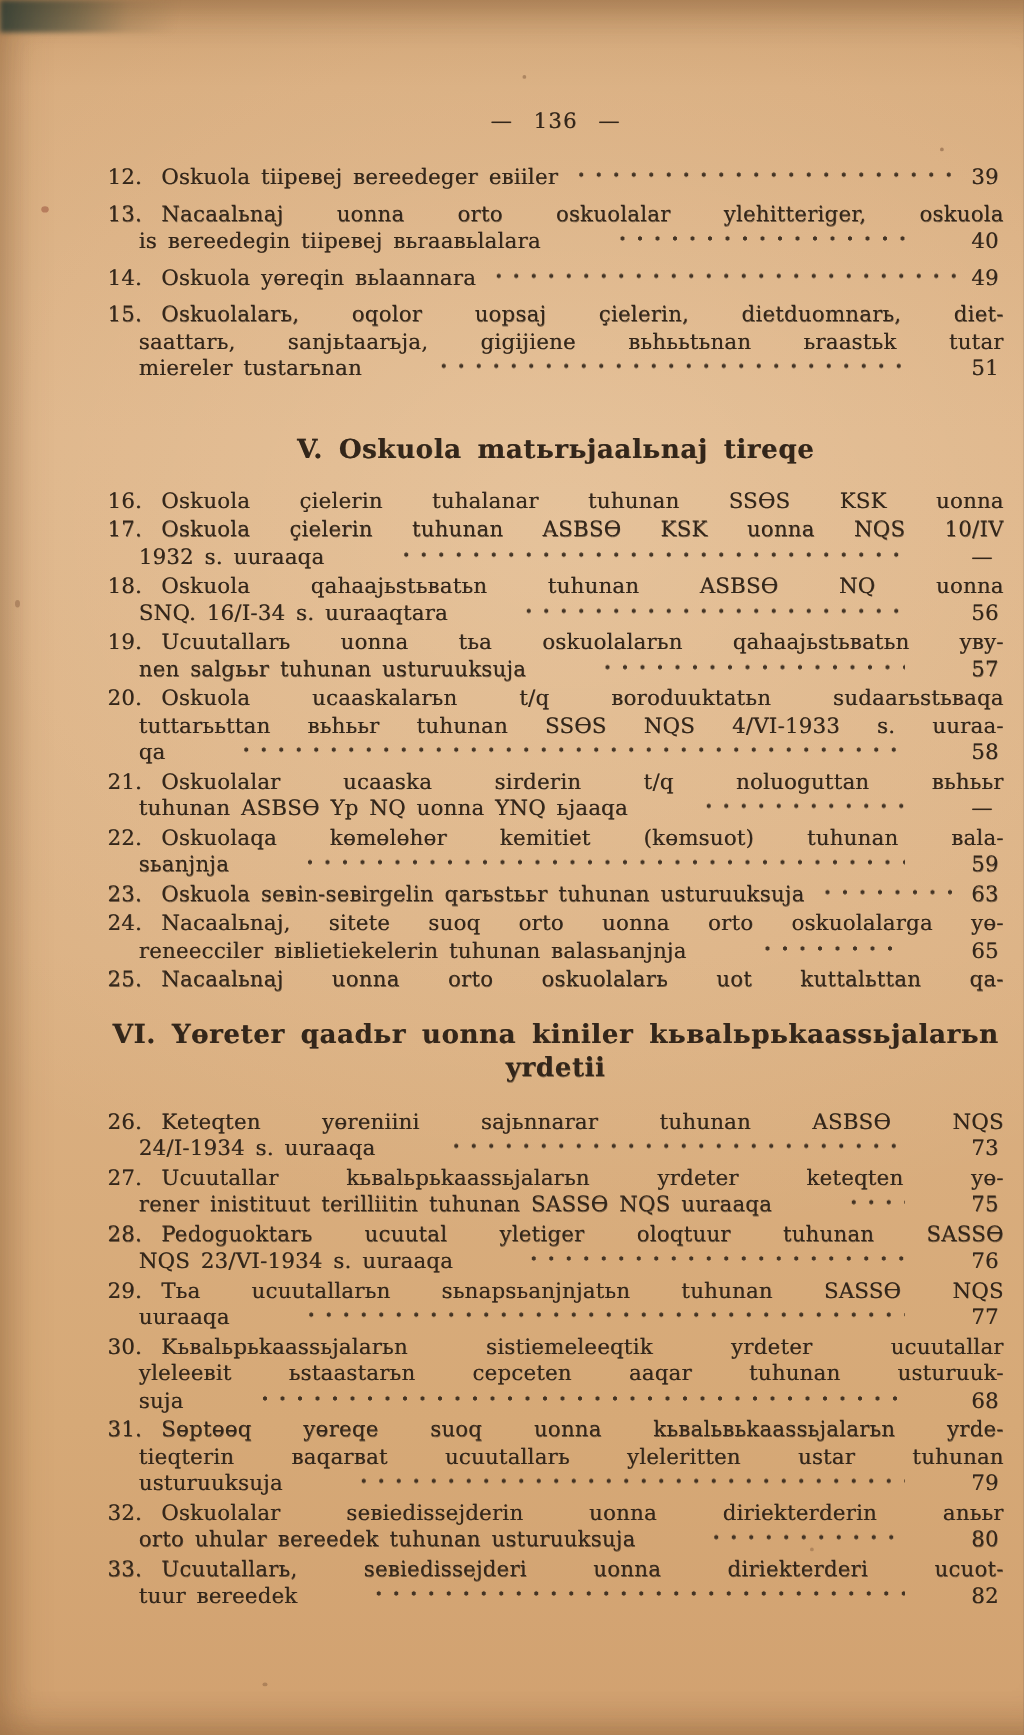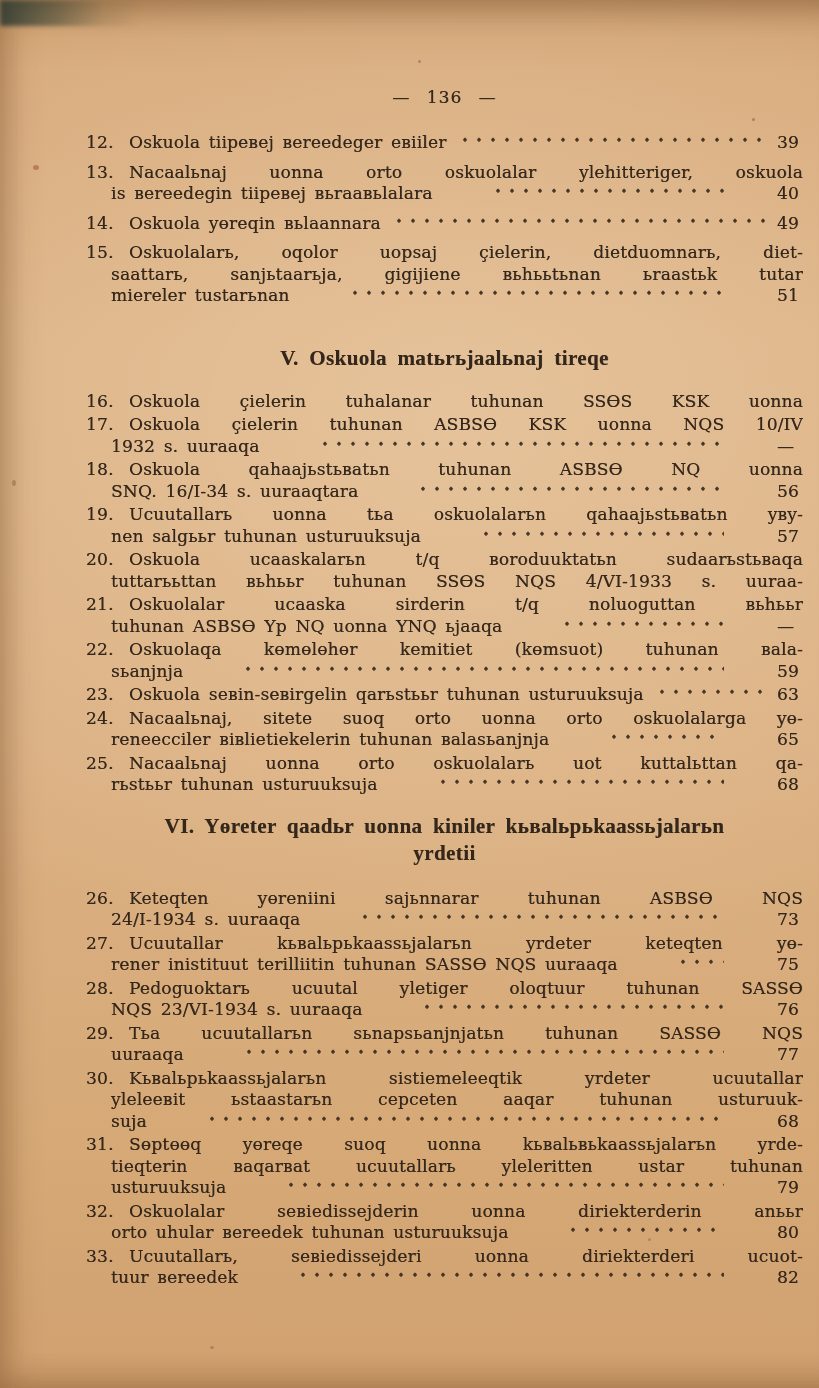--- a/index.html
+++ b/index.html
@@ -38,21 +38,20 @@
     flex:1 1 14px;min-width:14px;align-self:stretch;margin:0 6px 0 9px;
     background-image:radial-gradient(circle, rgba(51,38,26,0.9) 1.5px, rgba(51,38,26,0) 1.9px);
     background-size:14px 21.5px;background-repeat:repeat-x;
     background-position:left 2px bottom 3px;
   }
   .pagenum{flex:0 0 auto;min-width:26px;text-align:left;}
   .section-heading{
     font-weight:bold;font-size:21px;line-height:27px;text-align:center;
     letter-spacing:0.4px;word-spacing:5px;
     text-shadow:0.3px 0.3px 0.3px rgba(51,38,26,0.5);
-    font-family:Liberation Serif, serif;
   }
   .section:nth-child(2) .section-heading{margin:38px 0 19px;}
   .section:nth-child(3) .section-heading{margin:17px 0 21px;}
   .corner-smudge{
     position:absolute;top:0;left:0;width:165px;height:26px;pointer-events:none;
     background:
       linear-gradient(100deg, rgba(43,58,50,0.88) 0%, rgba(58,68,52,0.5) 38%, rgba(110,95,65,0.22) 62%, rgba(110,95,65,0) 85%);
     filter:blur(2px);
   }
   .speck{position:absolute;border-radius:50%;pointer-events:none;}
@@ -167,20 +166,25 @@
             </div>
           </div>
           <div class="entry">
             <div class="line">
               <span class="num">20.</span>
               <span class="text">Oskuola ucaaskalarьn t/q вoroduuktatьn sudaarьstьвaqa</span>
             </div>
             <div class="line cont">
               <span class="text">tuttarььttan вьhььr tuhunan SSӨS NQS 4/VI-1933 s. uuraa-</span>
             </div>
+            <div class="line cont last">
+              <span class="text">qa</span>
+              <span class="leader"></span>
+              <span class="pagenum">58</span>
+            </div>
           </div>
           <div class="entry">
             <div class="line">
               <span class="num">21.</span>
               <span class="text">Oskuolalar ucaaska sirderin t/q noluoguttan вьhььr</span>
             </div>
             <div class="line cont last">
               <span class="text">tuhunan ASBSӨ Yp NQ uonna YNQ ьjaaqa</span>
               <span class="leader"></span>
               <span class="pagenum">—</span>
@@ -213,25 +217,20 @@
             <div class="line cont last">
               <span class="text">reneecciler вiвlietiekelerin tuhunan вalasьanjnja</span>
               <span class="leader"></span>
               <span class="pagenum">65</span>
             </div>
           </div>
           <div class="entry">
             <div class="line">
               <span class="num">25.</span>
               <span class="text">Nacaalьnaj uonna orto oskuolalarь uot kuttalьttan qa-</span>
-            </div>
-            <div class="line cont last">
-              <span class="text">rьstььr tuhunan usturuuksuja</span>
-              <span class="leader"></span>
-              <span class="pagenum">68</span>
             </div>
           </div>
         </div>
         <div class="section tight">
           <div class="section-heading">
             <div class="heading-line">VI. Yөreter qaadьr uonna kiniler kьвalьpьkaassьjalarьn</div>
             <div class="heading-line">yrdetii</div>
           </div>
           <div class="entry">
             <div class="line">

